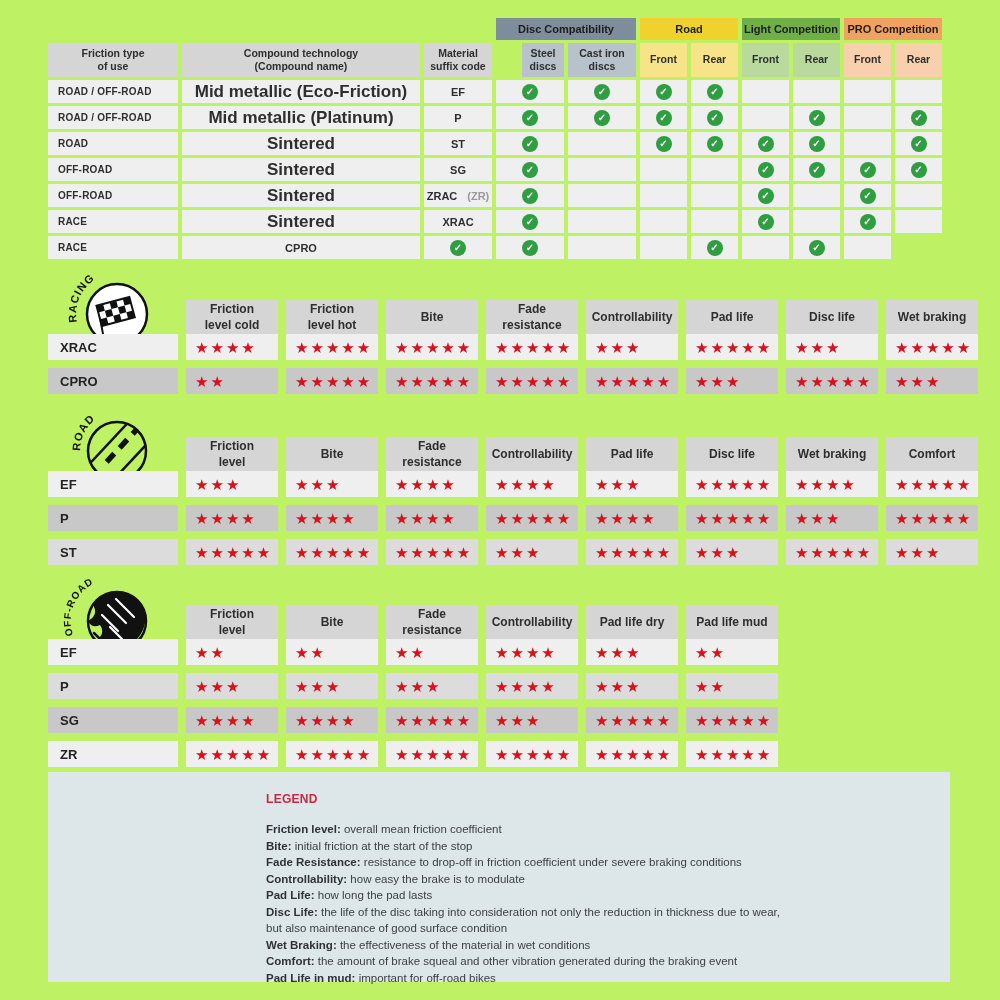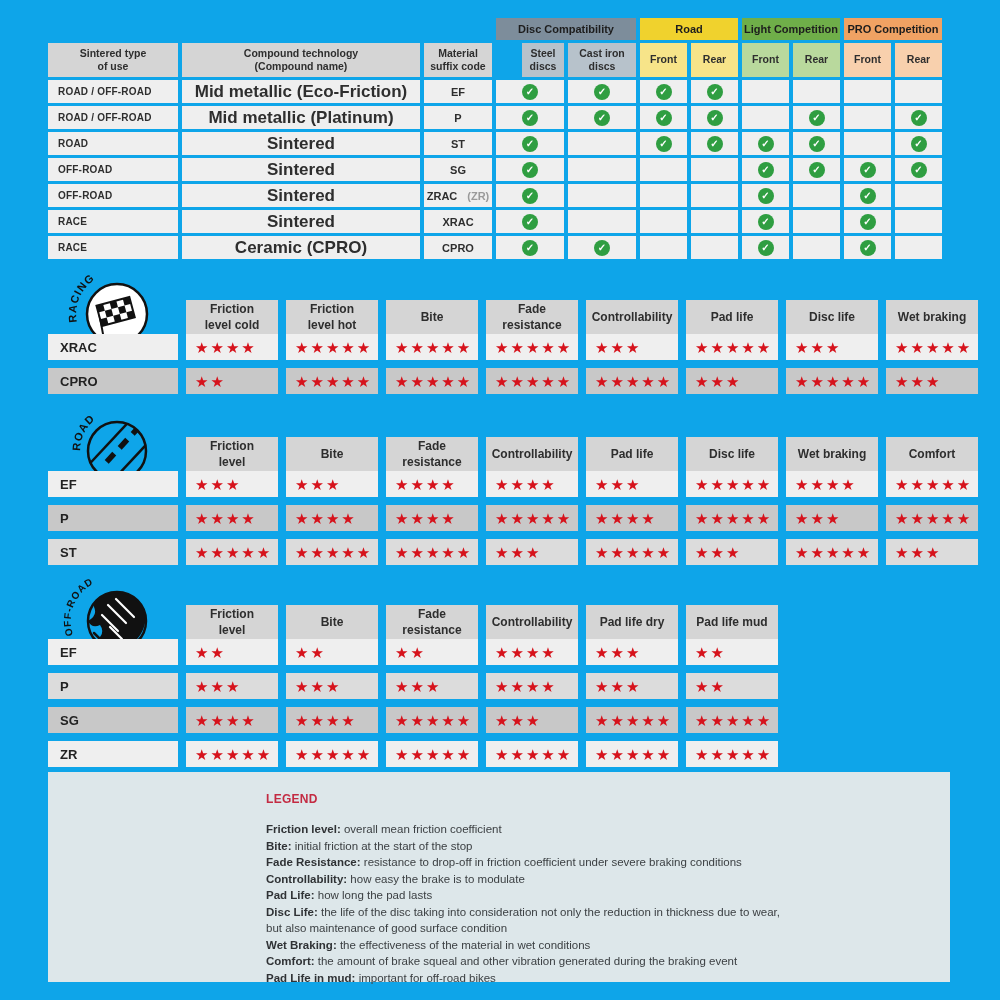--- a/index.html
+++ b/index.html
@@ -1,16 +1,16 @@
 <!DOCTYPE html>
 <html style="--star-color: #d6131c; --check-color: #2f9e41; --header-gray: #d5d5d5; --row-light: #efefef; --row-mid: #dcdcdc; --row-dark: #c8c8c8; --legend-bg: #dde7ea; --legend-title-color: #c32b42;"><head>
 <meta charset="utf-8">
 <style>
   html,body{margin:0;padding:0;background:#fff;}
-  #page{position:relative;width:1000px;height:1000px;background:#0ea5e9;overflow:hidden;
+  #page{position:relative;width:1000px;height:1000px;background:#bef264;overflow:hidden;
         font-family:"Liberation Sans", sans-serif;color:#333;}
 
   
   #compat-grid{position:absolute;top:18px;left:48px;display:grid;
     grid-template-columns:130px 238px 68px 68px 68px 47px 47px 47px 47px 47px 47px;
     grid-template-rows:22px 34px repeat(7,23px);
     column-gap:4px;row-gap:3px;}
   .corner{background:transparent;}
   .group-header{display:flex;align-items:center;justify-content:center;
     font-size:11px;font-weight:bold;color:#1d1d1d;grid-column:span 2;}
@@ -53,21 +53,21 @@
 <body>
 
 <div id="page">
 
   <div id="compat-grid">
       <div class="corner" style="grid-column: 1 / 4;"></div>
       <div class="group-header" style="background: rgb(125, 141, 155);">Disc Compatibility</div>
       <div class="group-header" style="background: rgb(240, 210, 45);">Road</div>
       <div class="group-header" style="background: rgb(111, 174, 73);">Light Competition</div>
       <div class="group-header" style="background: rgb(240, 162, 99);">PRO Competition</div>
-      <div class="col-header">Sintered type
+      <div class="col-header">Friction type
 of use</div>
       <div class="col-header">Compound technology
 (Compound name)</div>
       <div class="col-header">Material
 suffix code</div>
       <div class="col-header" style="background: rgb(183, 194, 203); margin-left: 26px;">Steel
 discs</div>
       <div class="col-header" style="background: rgb(183, 194, 203);">Cast iron
 discs</div>
       <div class="col-header" style="background: rgb(247, 228, 137);">Front</div>
@@ -190,21 +190,20 @@
       <div class="cell check"></div>
       <div class="cell check">
         <span class="checkmark">✓</span>
       </div>
       <div class="cell check"></div>
       <div class="cell check">
         <span class="checkmark">✓</span>
       </div>
       <div class="cell check"></div>
       <div class="cell use">RACE</div>
-      <div class="cell compound">Ceramic (CPRO)</div>
       <div class="cell code">CPRO</div>
       <div class="cell check">
         <span class="checkmark">✓</span>
       </div>
       <div class="cell check">
         <span class="checkmark">✓</span>
       </div>
       <div class="cell check"></div>
       <div class="cell check"></div>
       <div class="cell check">

